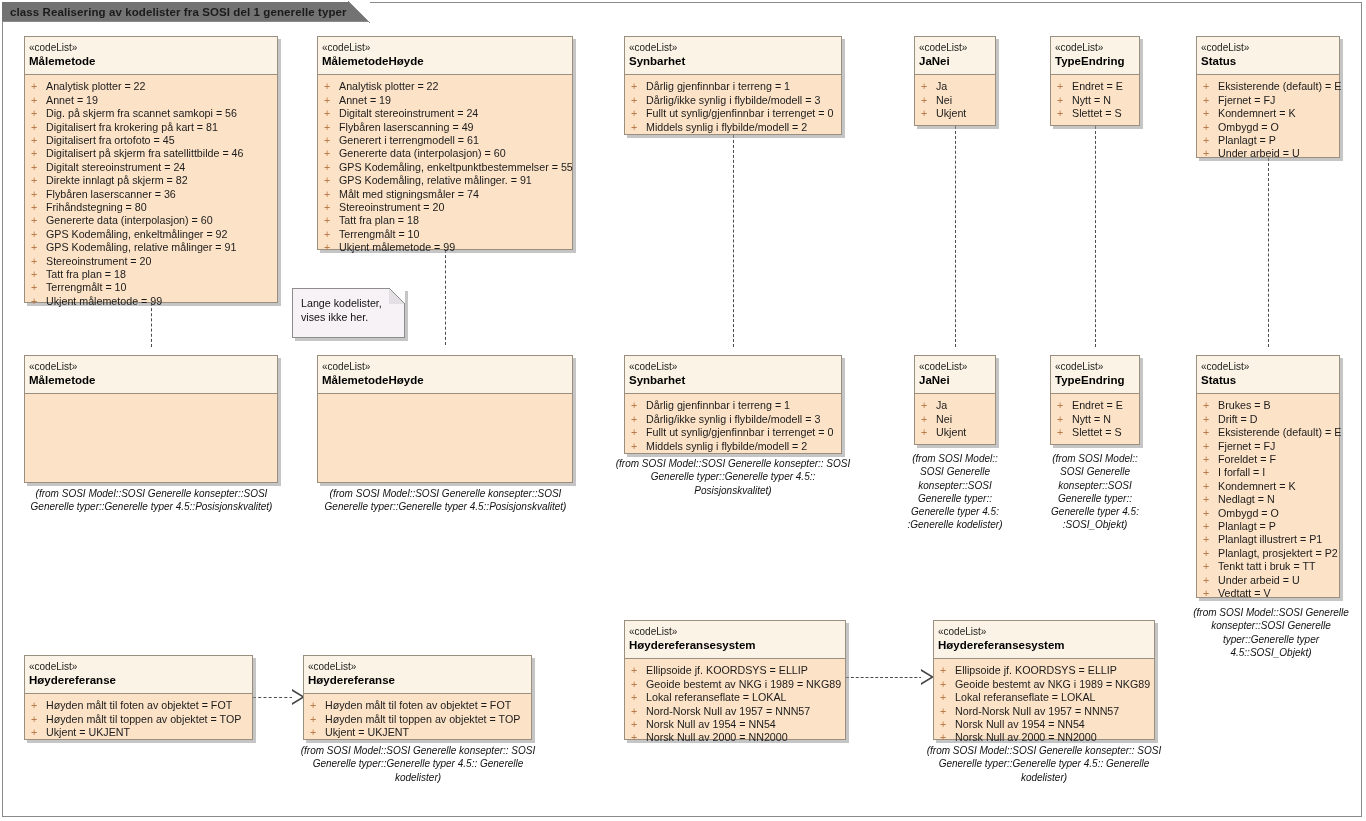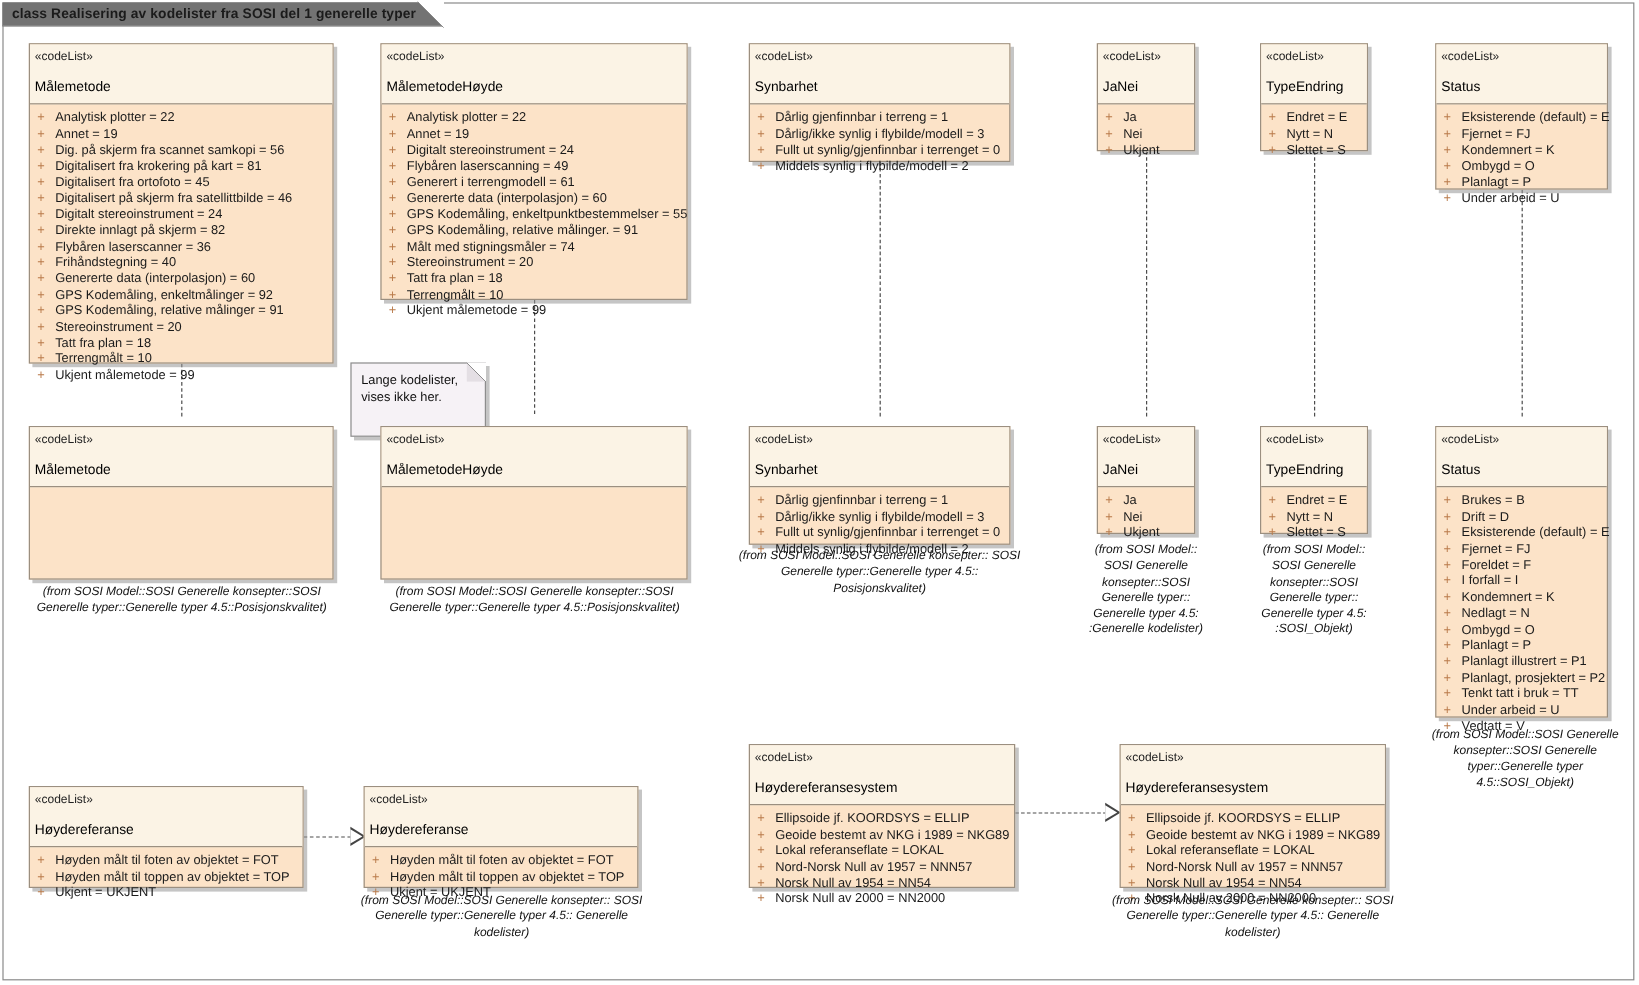--- a/index.html
+++ b/index.html
@@ -35,21 +35,21 @@
     background:#fce3c8;
     box-shadow:3px 3px 0 0 rgba(150,150,150,.55);
   }
   .uhead{
     background:#fbf3e5;
     border-bottom:1px solid #9b8f80;
     padding:5px 4px 6px 4px;
     line-height:1.18;
   }
   .stereo{font-size:10px;color:#222;display:block;}
-  .cname{font-size:11.5px;font-weight:normal;color:#000;display:block;margin-top:13px;}
+  .cname{font-size:11.5px;font-weight:bold;color:#000;display:block;margin-top:1px;}
   .ubody{padding:5px 4px 6px 6px;}
   .uclass.empty .ubody{padding:0;}
   .attr{
     display:flex;align-items:flex-start;
     font-size:10.7px;line-height:13.4px;color:#1b1b1b;
     white-space:nowrap;
   }
   .plus{color:#b97a4a;width:15px;flex:0 0 15px;text-align:left;}
   .atext{flex:1 1 auto;}
 
@@ -173,21 +173,21 @@
       <div class="attr">
         <span class="plus">+</span>
         <span class="atext">Direkte innlagt på skjerm = 82</span>
       </div>
       <div class="attr">
         <span class="plus">+</span>
         <span class="atext">Flybåren laserscanner = 36</span>
       </div>
       <div class="attr">
         <span class="plus">+</span>
-        <span class="atext">Frihåndstegning = 40</span>
+        <span class="atext">Frihåndstegning = 80</span>
       </div>
       <div class="attr">
         <span class="plus">+</span>
         <span class="atext">Genererte data (interpolasjon) = 60</span>
       </div>
       <div class="attr">
         <span class="plus">+</span>
         <span class="atext">GPS Kodemåling, enkeltmålinger = 92</span>
       </div>
       <div class="attr">
@@ -367,21 +367,21 @@
         <span class="plus">+</span>
         <span class="atext">Planlagt = P</span>
       </div>
       <div class="attr">
         <span class="plus">+</span>
         <span class="atext">Under arbeid = U</span>
       </div>
     </div>
 </div>
 
-<div class="note" style="left:292px;top:302px;width:113px;height:62px;">
+<div class="note" style="left:292px;top:288px;width:113px;height:50px;">
   <div class="fold"></div>
   <span>Lange kodelister, vises ikke her.</span>
 </div>
 
 <div class="uclass empty" style="left:24px;top:355px;width:254px;height:128px;">
   <div class="uhead">
     <span class="stereo">«codeList»</span>
     <span class="cname">Målemetode</span>
   </div>
   <div class="ubody"></div>

